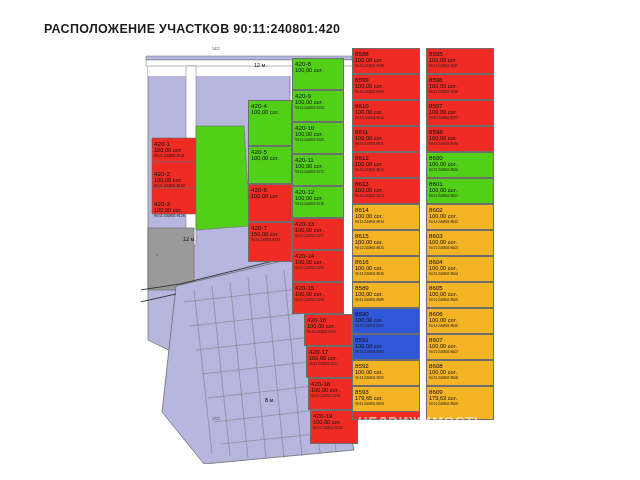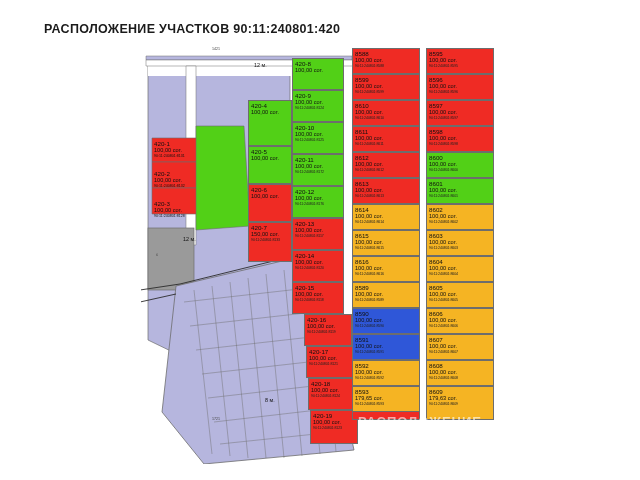--- a/index.html
+++ b/index.html
@@ -450,16 +450,16 @@
       <div class="cell" style="left:0; top:338px; width:68px; height:34px; background:transparent;">
         <span class="num">8593</span>
         <span class="area">179,65 сот.</span>
         <span class="cad">90:11:240801:8593</span>
       </div>
     </div>
 
   </div>
 
   <div id="watermark">
-    <span class="wm2">РАСПОЛОЖЕНИЕ</span>
+    <span class="wm2">НЕДВИЖИМОСТЬ</span>
   </div>
 
 </div>
 
 </body></html>

